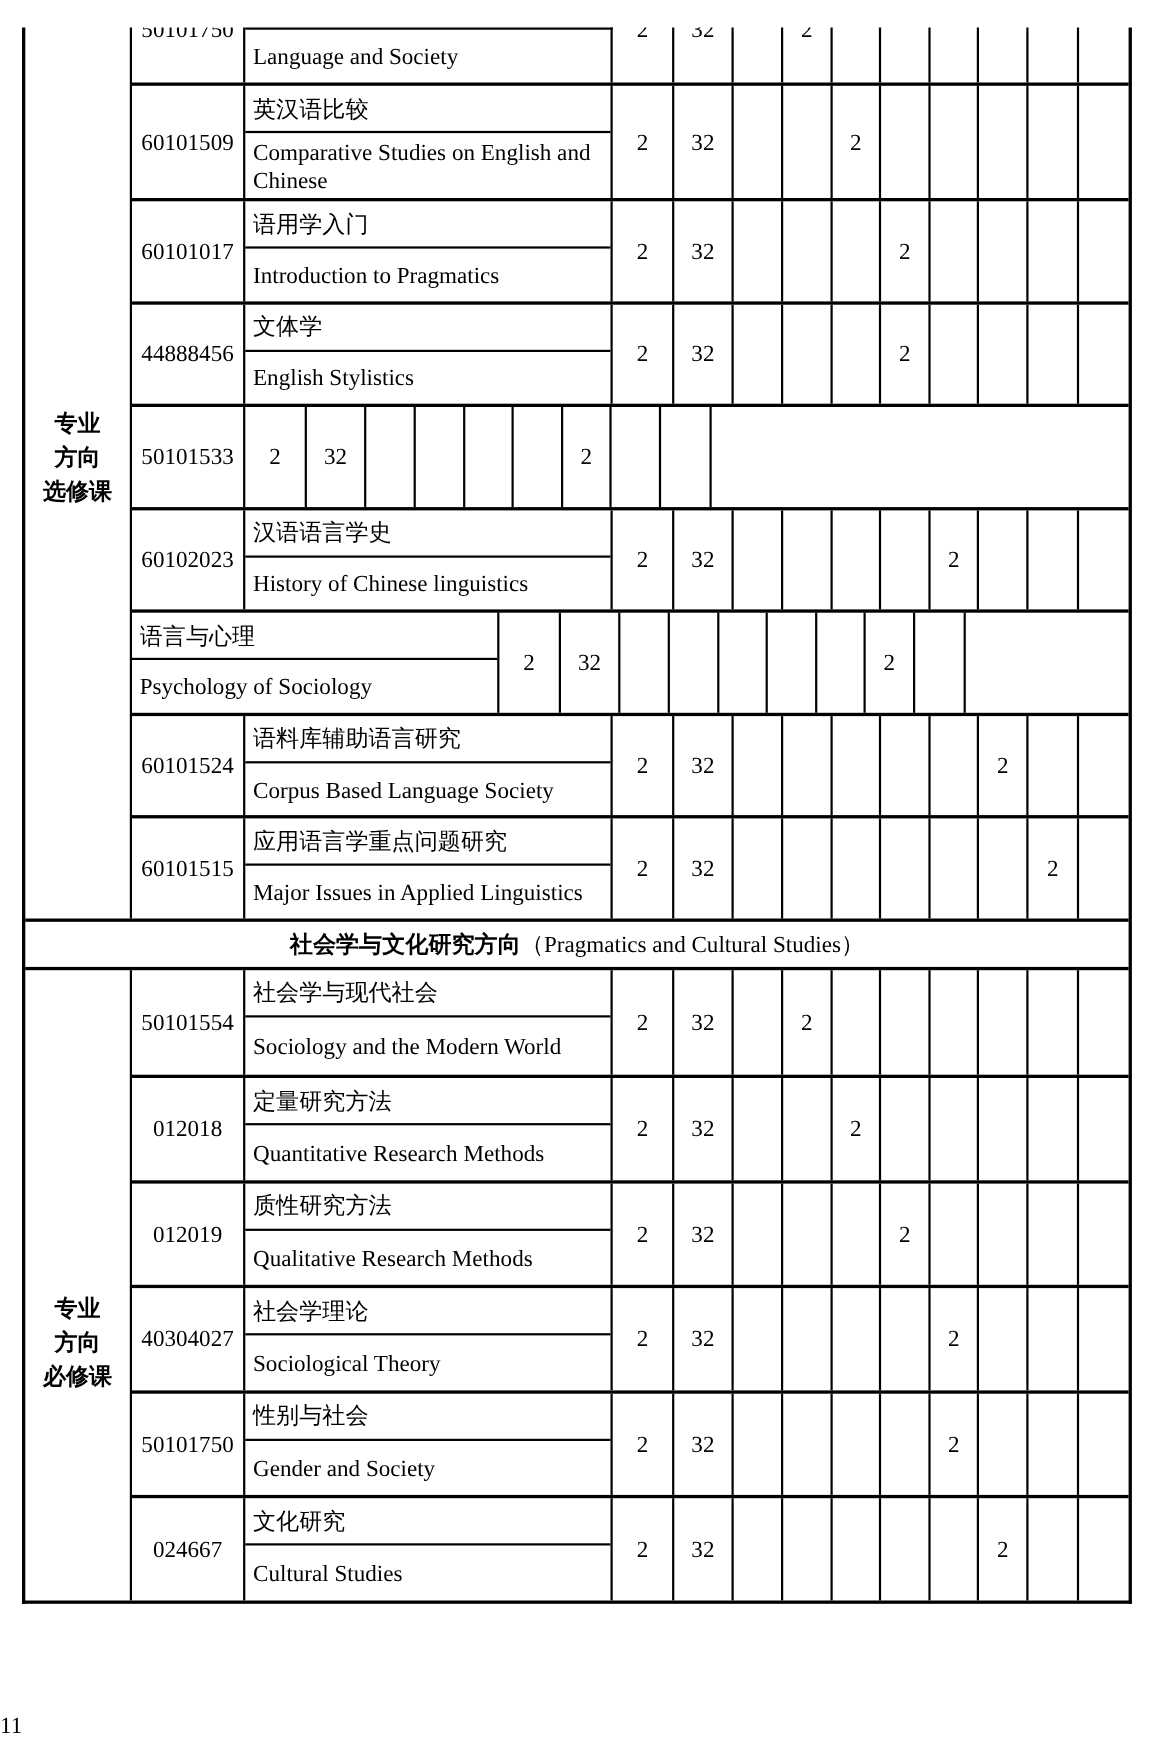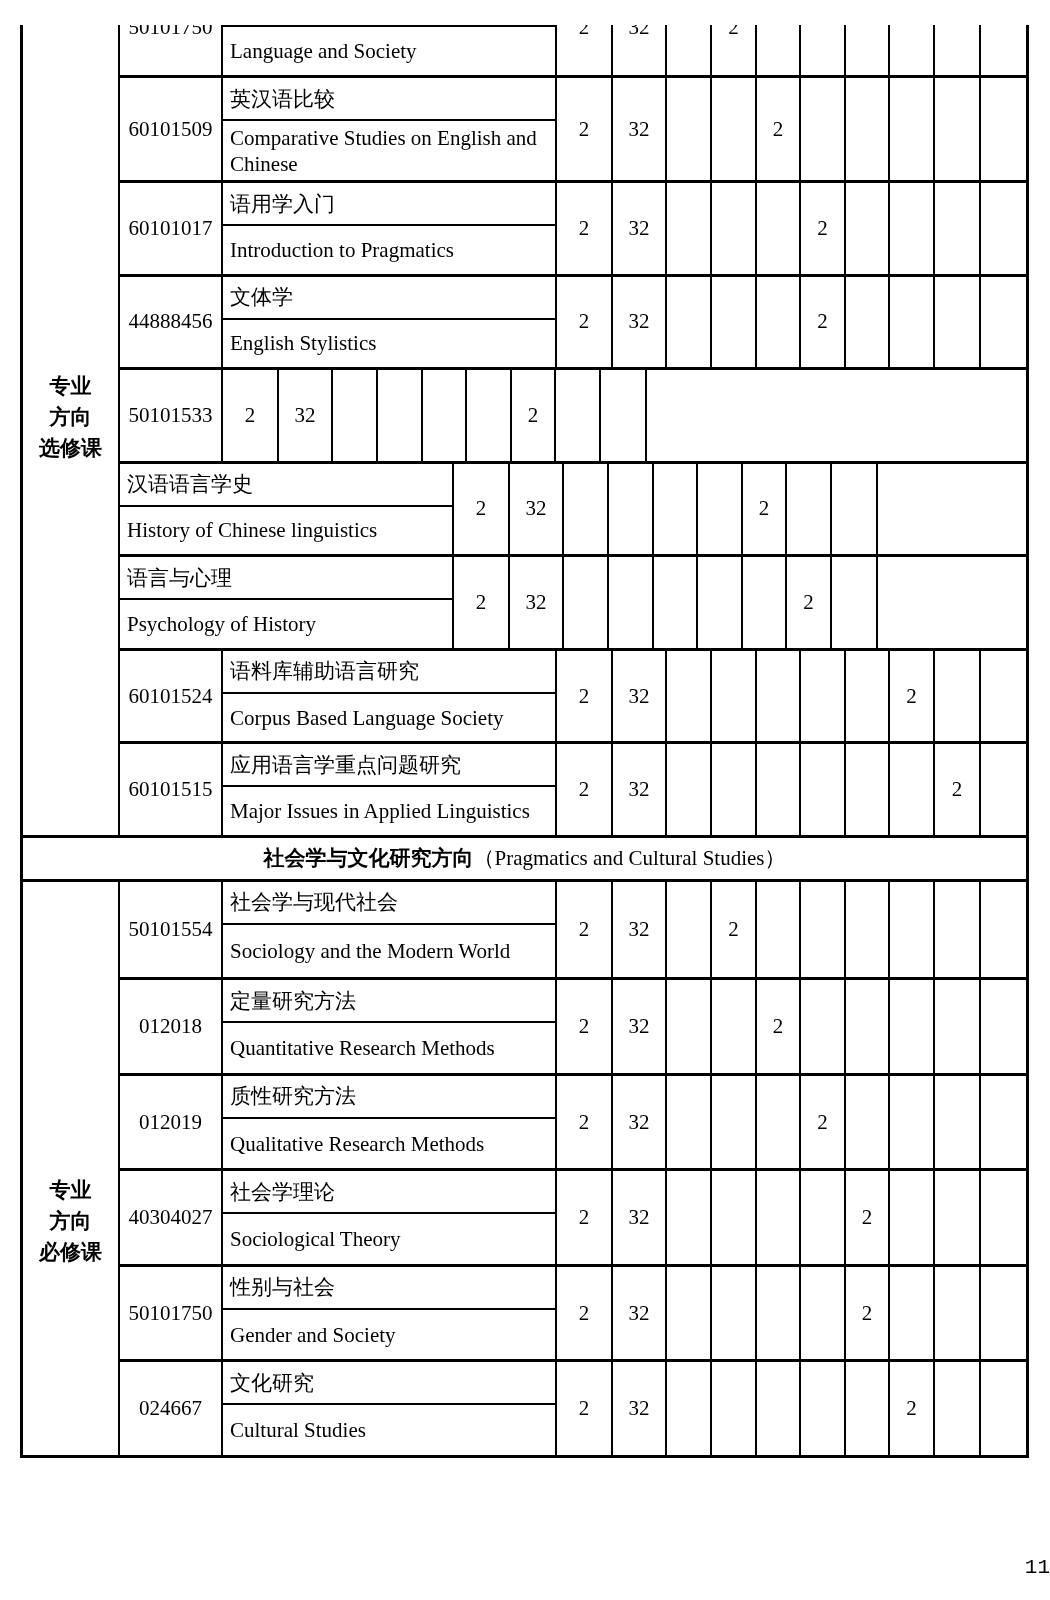--- a/index.html
+++ b/index.html
@@ -72,21 +72,21 @@
     border-top:3px solid #000; border-bottom:3px solid #000;
     display:flex; align-items:center; justify-content:center;
     font-size:21px;
   }
   .sec-header .t-zh { font-family:"Liberation Sans", sans-serif; font-weight:700; }
   .sec-header .t-en { font-family:"Liberation Serif", serif; font-weight:400; }
 
   
   .pageno {
     position:absolute; left:0; right:0; top:1556px;
-    text-align:right; font-size:21px;font-family:Liberation Mono, monospace;
+    text-align:left; font-size:21px;
   }
 </style>
 </head>
 <body>
 
 <div class="ctable" id="table-root">
     <div class="sec">
       <div class="cat cat-electives">
         <div class="catline">专业</div>
         <div class="catline">方向</div>
@@ -215,20 +215,23 @@
           <div class="cell sem" style="width: 44px;"></div>
           <div class="cell sem" style="width: 45px;"></div>
           <div class="cell sem" style="width: 44px;">
             <span>2</span>
           </div>
           <div class="cell sem" style="width: 45px;"></div>
           <div class="cell sem" style="width: 46px;"></div>
           <div class="cell sem" style="width: 45px;"></div>
         </div>
         <div class="row" style="height: 93.57px;">
+          <div class="cell code">
+            <span>60102023</span>
+          </div>
           <div class="cell name">
             <div class="zh">汉语语言学史</div>
             <div class="en">History of Chinese linguistics</div>
           </div>
           <div class="cell credits">
             <span>2</span>
           </div>
           <div class="cell hours">
             <span>32</span>
           </div>
@@ -239,21 +242,21 @@
           <div class="cell sem" style="width: 44px;">
             <span>2</span>
           </div>
           <div class="cell sem" style="width: 45px;"></div>
           <div class="cell sem" style="width: 46px;"></div>
           <div class="cell sem" style="width: 45px;"></div>
         </div>
         <div class="row" style="height: 93.57px;">
           <div class="cell name">
             <div class="zh">语言与心理</div>
-            <div class="en">Psychology of History</div>
+            <div class="en">Psychology of Sociology</div>
           </div>
           <div class="cell credits">
             <span>2</span>
           </div>
           <div class="cell hours">
             <span>32</span>
           </div>
           <div class="cell sem" style="width: 45px;"></div>
           <div class="cell sem" style="width: 45px;"></div>
           <div class="cell sem" style="width: 44px;"></div>

